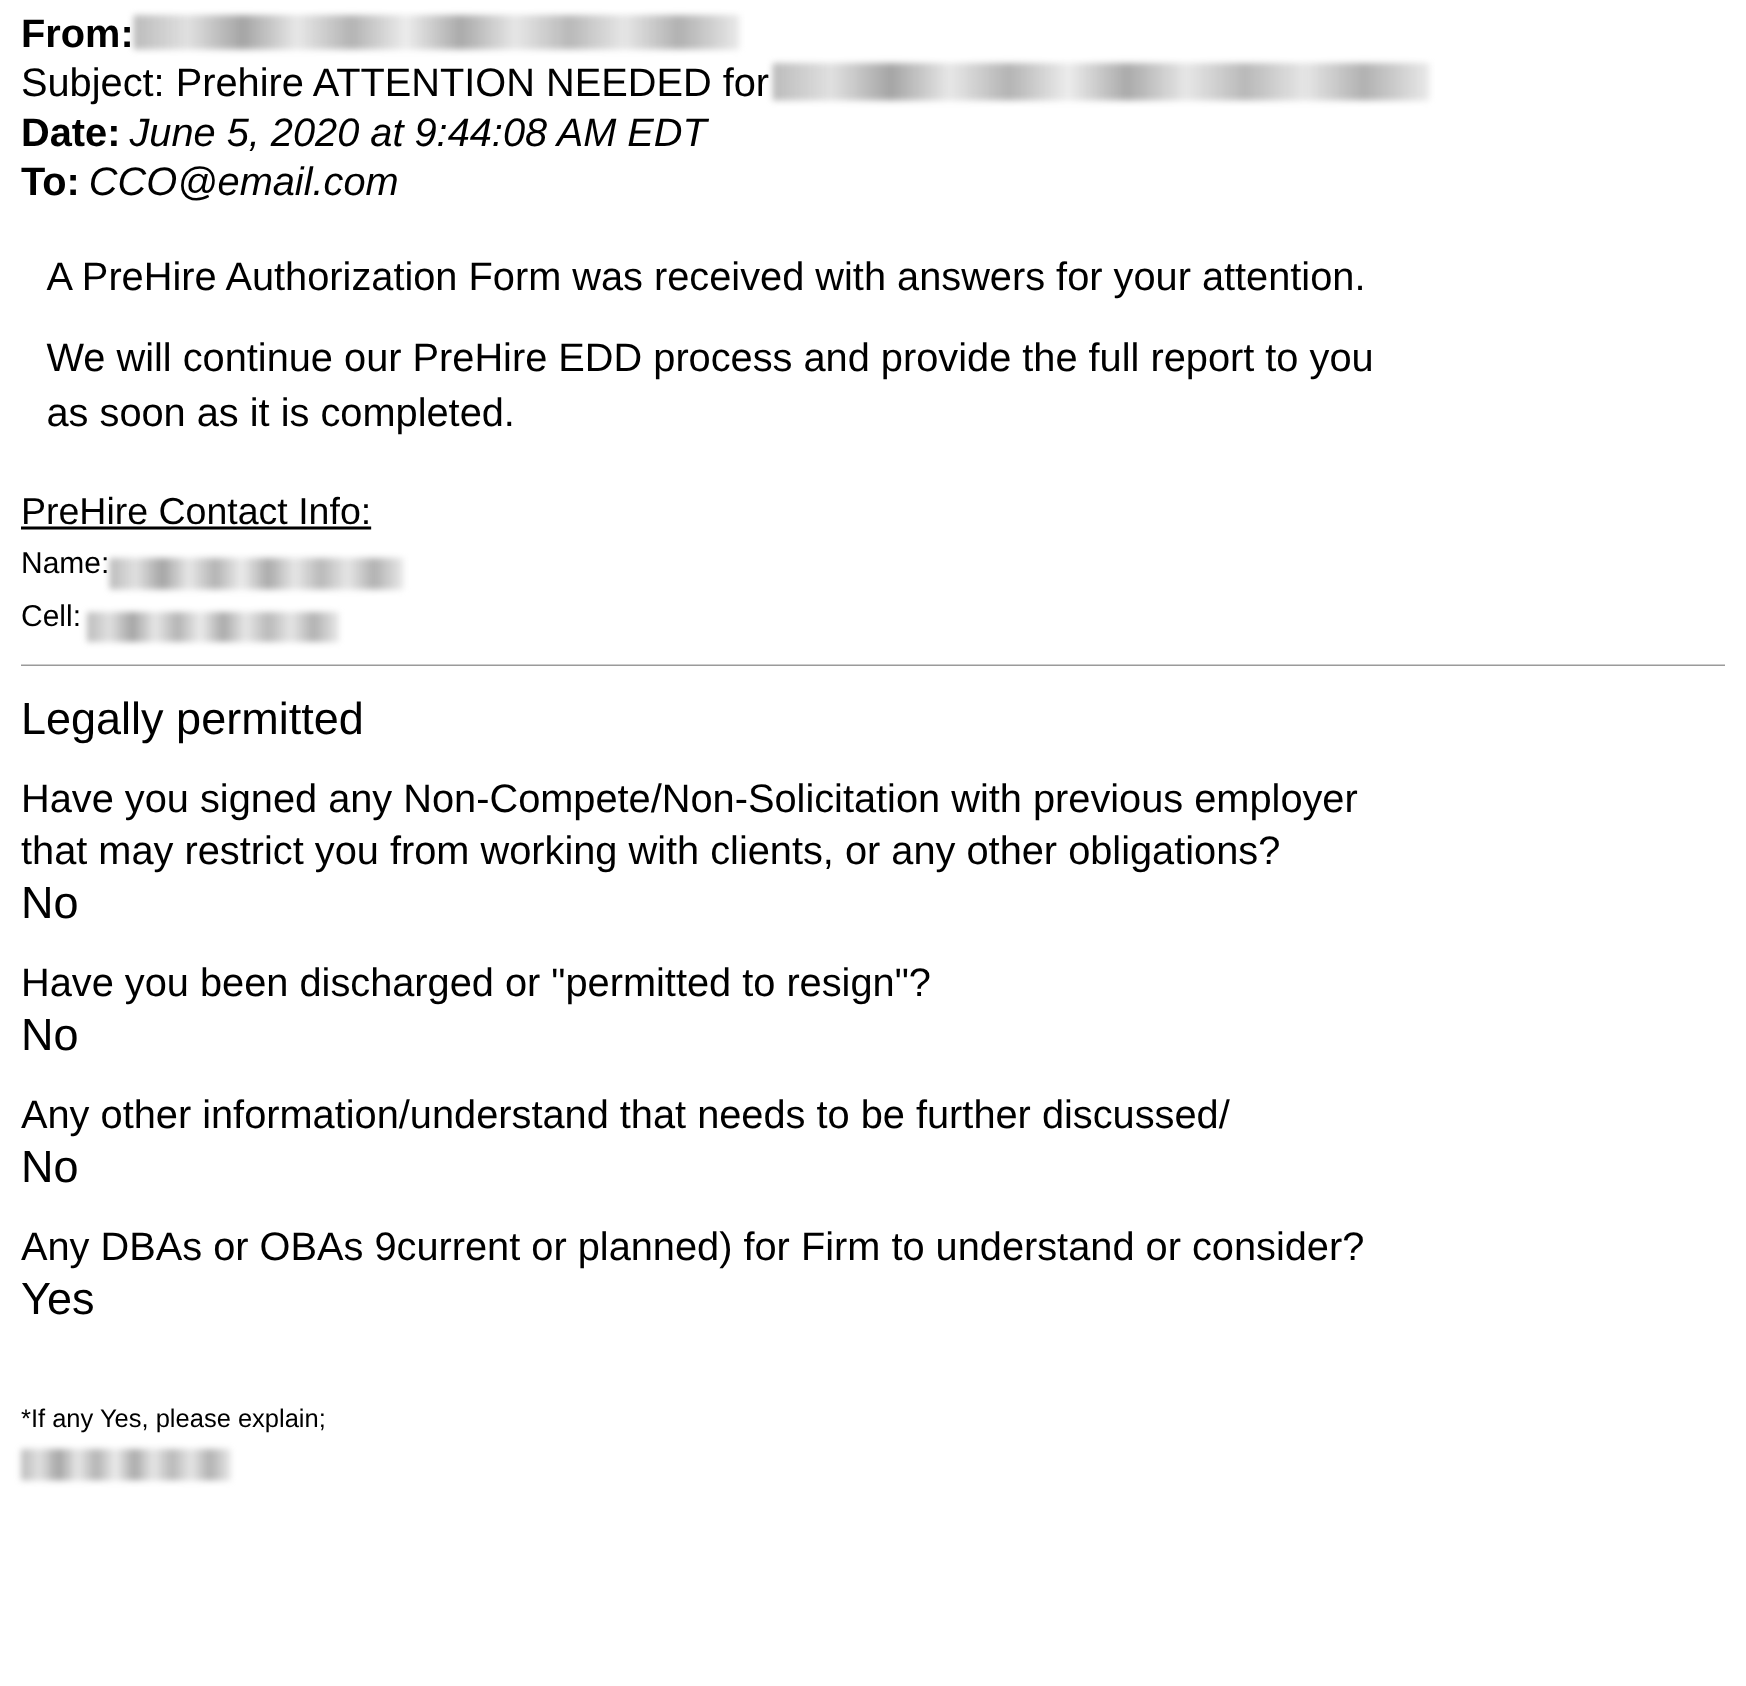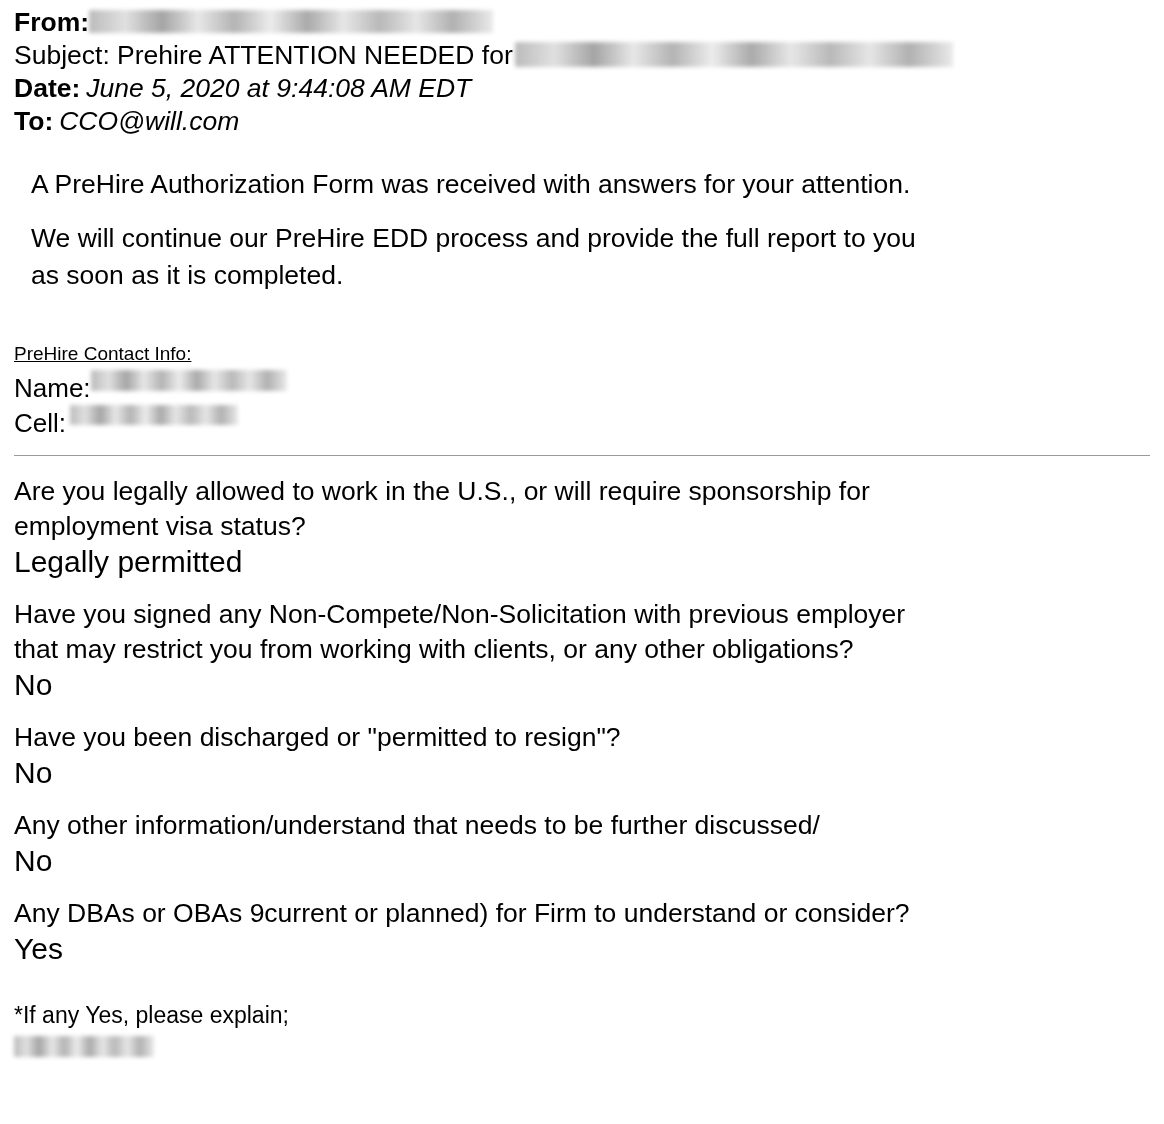--- a/index.html
+++ b/index.html
@@ -68,30 +68,30 @@
 
   .body-block {
     font-size: 26.5px;
     line-height: 37px;
     margin-top: 28px;
   }
   .body-block p {
     margin: 17px;
   }
   .section-title {
-    font-size: 19px;
+    font-size: 25px;
     line-height: 35px;
     text-decoration: underline;
-    margin-top: 42px;
+    margin-top: 30px;
   }
   .contact-line {
-    font-size: 26px;
+    font-size: 20px;
     line-height: 35px;
     display: flex;
-    align-items: flex-start;
+    align-items: flex-end;
   }
   .rule {
     border: none;
     border-top: 1px solid #9a9a9a;
     margin: 14px 0 10px 0;
     width: 1136px;
   }
   .qa {
     margin-top: 18px;
   }
@@ -102,23 +102,23 @@
     font-size: 26.5px;
     line-height: 35px;
     max-width: 1120px;
   }
   .answer {
     font-size: 30px;
     line-height: 35px;
     display: inline-block;
   }
   .explain-label {
-    font-size: 23px;
+    font-size: 17px;
     line-height: 35px;
-    margin-top: 32px;
+    margin-top: 44px;
   }
   .explain-value {
     margin-top: 4px;
   }
 </style>
 </head>
 <body>
 
 <div class="page">
 
@@ -132,21 +132,21 @@
     <span class="redact r-subject"></span>
   </div>
 
   <div class="hdr-line">
     <span class="hdr-label">Date:</span>
     <span class="hdr-value">June 5, 2020 at 9:44:08 AM EDT</span>
   </div>
 
   <div class="hdr-line">
     <span class="hdr-label">To:</span>
-    <span class="hdr-value">CCO@will.com</span>
+    <span class="hdr-value">CCO@email.com</span>
   </div>
 
   <div class="body-block">
     <p>A PreHire Authorization Form was received with answers for your attention.</p>
     <p>We will continue our PreHire EDD process and provide the full report to you as soon as it is completed.</p>
   </div>
 
   <div class="section-title">PreHire Contact Info:</div>
 
   <div class="contact-line">
@@ -156,21 +156,20 @@
 
   <div class="contact-line">
     <span>Cell:</span>
     <span class="redact r-cell"></span>
   </div>
 
 
   <hr class="rule">
 
   <div class="qa">
-    <div class="question">Are you legally allowed to work in the U.S., or will require sponsorship for employment visa status?</div>
     <div class="answer">Legally permitted</div>
   </div>
 
   <div class="qa">
     <div class="question">Have you signed any Non-Compete/Non-Solicitation with previous employer that may restrict you from working with clients, or any other obligations?</div>
     <div class="answer">No</div>
   </div>
 
   <div class="qa">
     <div class="question">Have you been discharged or "permitted to resign"?</div>

